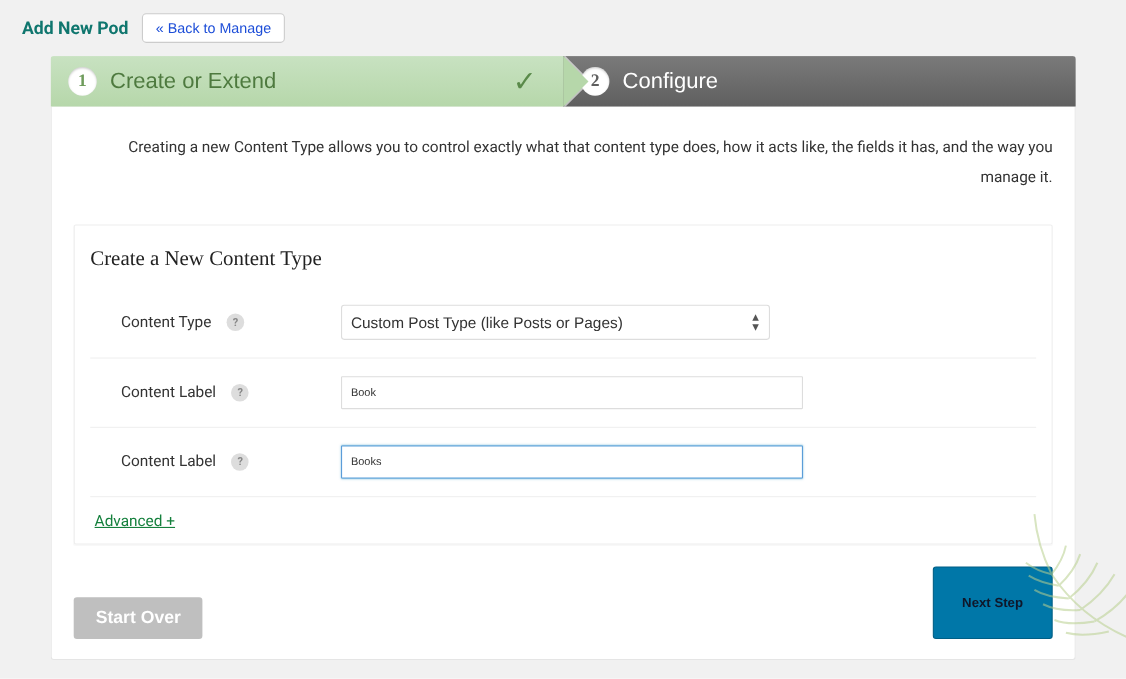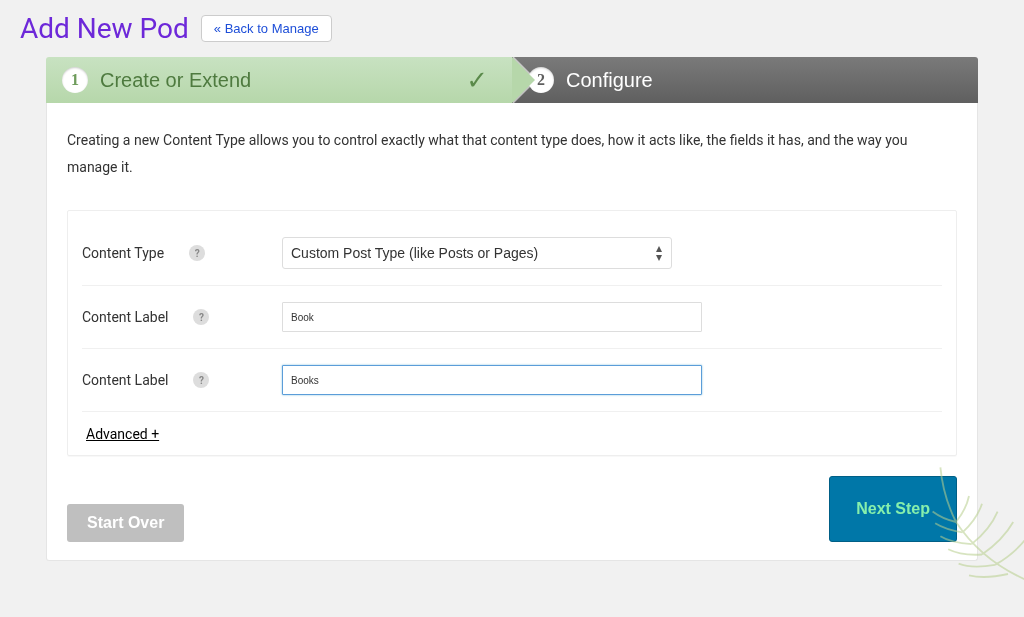--- a/index.html
+++ b/index.html
@@ -12,23 +12,23 @@
       position: relative;
     }
 
     .page-header {
       display: flex;
       align-items: center;
       padding: 12px 20px 12px 20px;
       gap: 12px;
     }
     .page-title {
-      font-size: 28px;
-      font-weight: 400;
-      color: #6d28d9;
+      font-size: 16px;
+      font-weight: 700;
+      color: #0f766e;
     }
     .back-button {
       border: 1px solid #ccc;
       background: #fff;
       color: #1d4ed8;
       padding: 5px 12px;
       border-radius: 4px;
       font-size: 13px;
       cursor: pointer;
     }
@@ -111,20 +111,21 @@
       padding: 24px 20px 18px 20px;
       border: 1px solid #e5e5e5;
       border-top: none;
       border-radius: 0 0 3px 3px;
     }
     .intro-text {
       font-size: 14px;
       color: #333;
       line-height: 1.9;
       margin-bottom: 30px;
+      text-align: right;
     }
 
     .card {
       border: 1px solid #eee;
       border-radius: 2px;
       padding: 20px 14px 12px 14px;
       box-shadow: 0 1px 1px rgba(0,0,0,0.03);
     }
     .card-title {
       font-family: Georgia, serif;
@@ -140,21 +141,22 @@
       padding: 16px 0;
       border-bottom: 1px solid #f0f0f0;
     }
     .form-row:first-of-type { padding-top: 6px; }
     .form-label {
       width: 200px;
       font-size: 14px;
       color: #333;
       display: flex;
       align-items: center;
-      gap: 25px;
+      gap: 14px;
+      margin-left: 28px;
     }
     .help-icon {
       width: 16px;
       height: 16px;
       border-radius: 50%;
       background: #ddd;
       color: #888;
       font-size: 10px;
       display: inline-flex;
       align-items: center;
@@ -204,21 +206,21 @@
     input.text-input.focused {
       border: 1px solid #5b9dd9;
       box-shadow: 0 0 2px rgba(30,140,190,.6);
       outline: none;
     }
 
     .advanced-link {
       display: inline-block;
       margin-top: 14px;
       margin-left: 4px;
-      color: #000000;
+      color: #15803d;
       font-size: 14px;
       text-decoration: underline;
       cursor: pointer;
     }
 
     .footer-bar {
       display: flex;
       justify-content: space-between;
       margin-top: 20px;
     }
@@ -228,24 +230,24 @@
       border: none;
       padding: 10px 20px;
       font-size: 16px;
       font-weight: 600;
       border-radius: 3px;
       cursor: pointer;
       margin-top: 28px;
     }
     .btn-next {
       background: #0077a8;
-      color: #86efac;
+      color: #0f172a;
       border: 1px solid #005f86;
       padding: 10px 26px;
-      font-size: 16px;
+      font-size: 12px;
       font-weight: 600;
       border-radius: 3px;
       cursor: pointer;
     }
 
     
     .fern {
       position: absolute;
       right: -10px;
       bottom: 30px;
@@ -276,20 +278,21 @@
     <div class="step step-2">
       <span class="step-num">2</span>
       <span class="step-label">Configure</span>
     </div>
   </div>
 
   <div class="panel">
     <p class="intro-text">Creating a new Content Type allows you to control exactly what that content type does, how it acts like, the fields it has, and the way you manage it.</p>
 
     <div class="card">
+      <h2 class="card-title">Create a New Content Type</h2>
 
       <div class="form-row">
         <div class="form-label">
           <span>Content Type</span>
           <span class="help-icon">?</span>
         </div>
         <div class="form-control-wrap">
           <span class="select-wrap">
             <select class="styled">
               <option>Custom Post Type (like Posts or Pages)</option>

